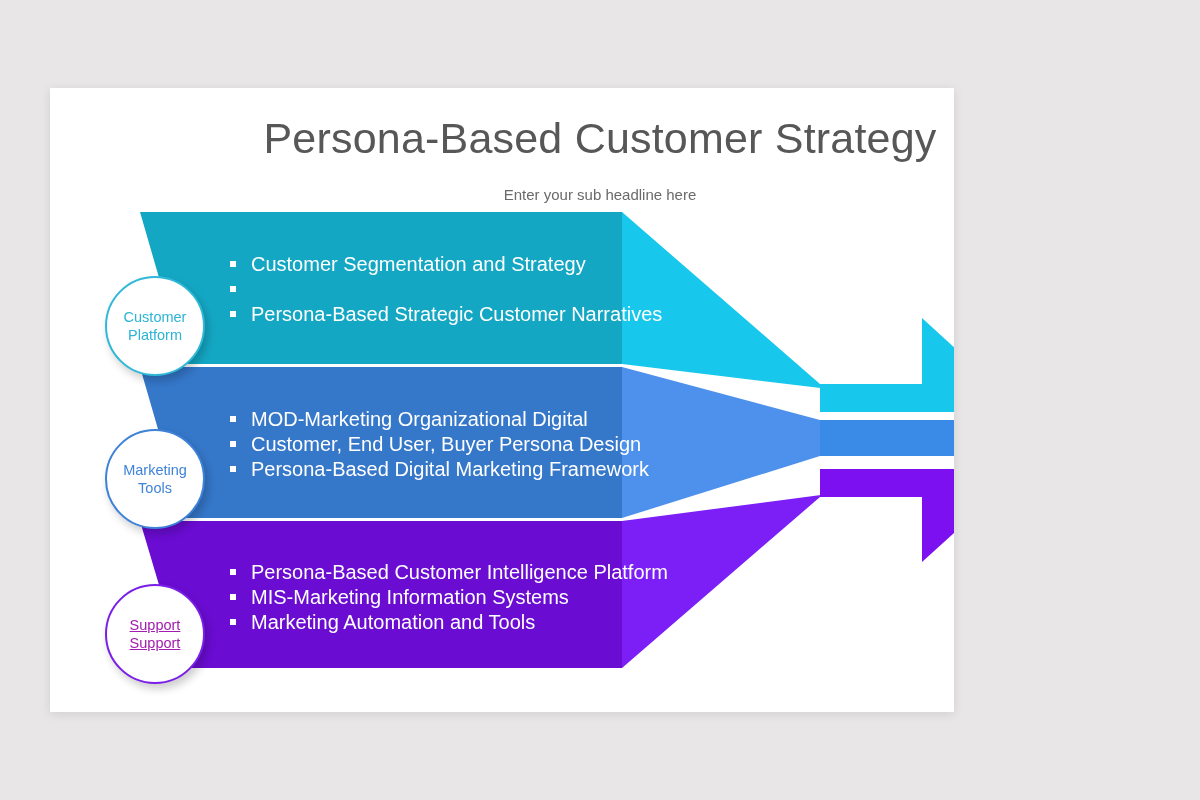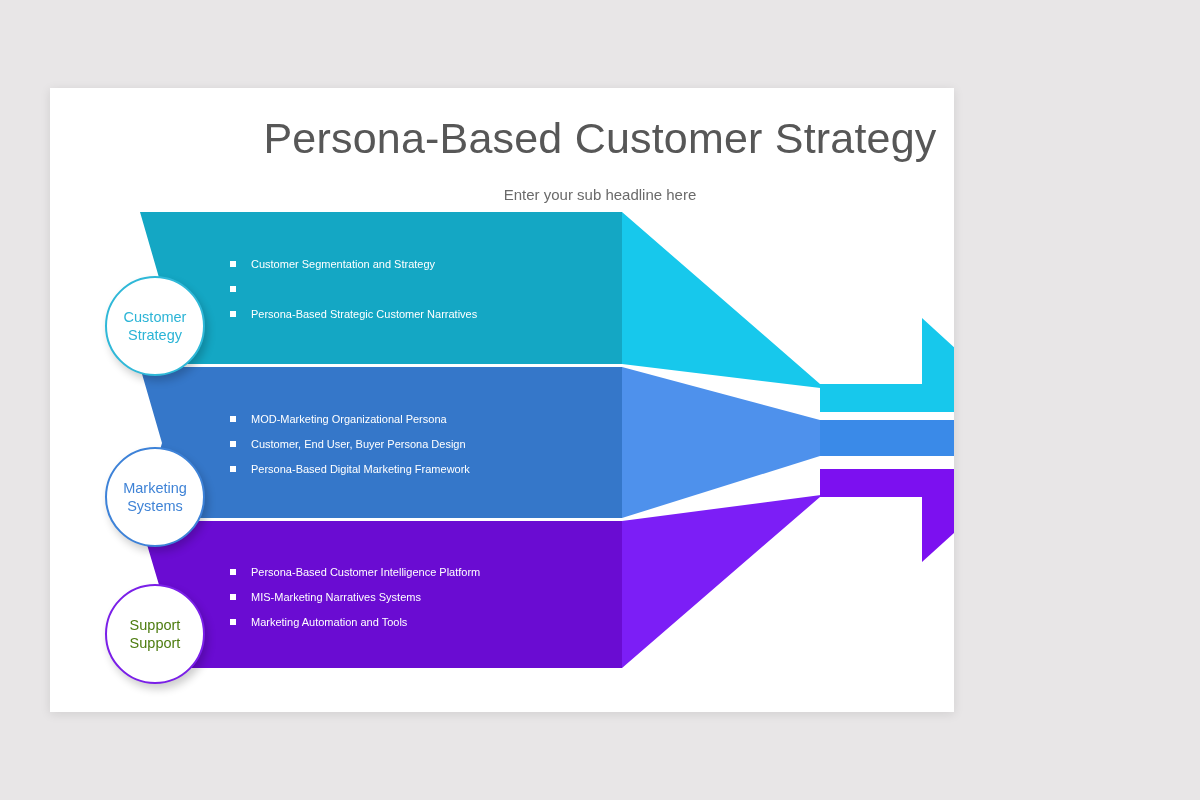--- a/index.html
+++ b/index.html
@@ -82,24 +82,24 @@
   .badge-label {
     font-size: 14.5px;
     line-height: 18px;
     font-weight: 400;
     color: #2bb3d6;
     padding: 0 6px;
   }
 
   .badge.c1 { left: 55px; top: 188px;  border-color: #2fb8d8; }
   .badge.c1 .badge-label { color: #2bb4d6; }
-  .badge.c2 { left: 55px; top: 359px;  border-color: #3d82d8; justify-content: center; }
+  .badge.c2 { left: 55px; top: 341px;  border-color: #3d82d8; justify-content: center; }
   .badge.c2 .badge-label { color: #3f83d6; }
   .badge.c3 { left: 55px; top: 496px;  border-color: #7a1fe8; }
-  .badge.c3 .badge-label { color: #4d7c0f; }
+  .badge.c3 .badge-label { color: #a21caf; text-decoration: underline; }
 
   
   .bullets {
     position: absolute;
     left: 180px;
     width: 420px;
     z-index: 5;
   }
   .bullets.b1 { top: 166px; }
   .bullets.b2 { top: 321px; }
@@ -112,21 +112,21 @@
   }
   .bullet-mark {
     width: 6px;
     height: 6px;
     background: #ffffff;
     margin-top: 7px;
     margin-right: 15px;
     flex: none;
   }
   .bullet-text {
-    font-size: 11px;
+    font-size: 20px;
     line-height: 20px;
     color: #ffffff;
     font-weight: 400;
     white-space: nowrap;
   }
 </style>
 </head>
 <body>
 
 <div id="slide">
@@ -159,28 +159,28 @@
         <polygon points="770,332 970,332 1005,350 970,368 770,368" fill="#3a8ae8"></polygon>
         <polygon points="90,279 572,279 572,430 90,430 112,355" fill="#3577c9"></polygon>
       </g>
 
     </svg>
   </div>
 
   <div class="badge c1">
     <div class="badge-label">
       <span>Customer</span><br>
-      <span>Strategy</span>
+      <span>Platform</span>
     </div>
   </div>
 
   <div class="badge c2">
     <div class="badge-label">
       <span>Marketing</span><br>
-      <span>Systems</span>
+      <span>Tools</span>
     </div>
   </div>
 
   <div class="badge c3">
     <div class="badge-label">
       <span>Support</span><br>
       <span>Support</span>
     </div>
   </div>
 
@@ -194,40 +194,40 @@
     </div>
     <div class="bullet-row">
       <span class="bullet-mark"></span>
       <span class="bullet-text">Persona-Based Strategic Customer Narratives</span>
     </div>
   </div>
 
   <div class="bullets b2">
     <div class="bullet-row">
       <span class="bullet-mark"></span>
-      <span class="bullet-text">MOD-Marketing Organizational Persona</span>
+      <span class="bullet-text">MOD-Marketing Organizational Digital</span>
     </div>
     <div class="bullet-row">
       <span class="bullet-mark"></span>
       <span class="bullet-text">Customer, End User, Buyer Persona Design</span>
     </div>
     <div class="bullet-row">
       <span class="bullet-mark"></span>
       <span class="bullet-text">Persona-Based Digital Marketing Framework</span>
     </div>
   </div>
 
   <div class="bullets b3">
     <div class="bullet-row">
       <span class="bullet-mark"></span>
       <span class="bullet-text">Persona-Based Customer Intelligence Platform</span>
     </div>
     <div class="bullet-row">
       <span class="bullet-mark"></span>
-      <span class="bullet-text">MIS-Marketing Narratives Systems</span>
+      <span class="bullet-text">MIS-Marketing Information Systems</span>
     </div>
     <div class="bullet-row">
       <span class="bullet-mark"></span>
       <span class="bullet-text">Marketing Automation and Tools</span>
     </div>
   </div>
 
 </div>
 
 </body></html>

